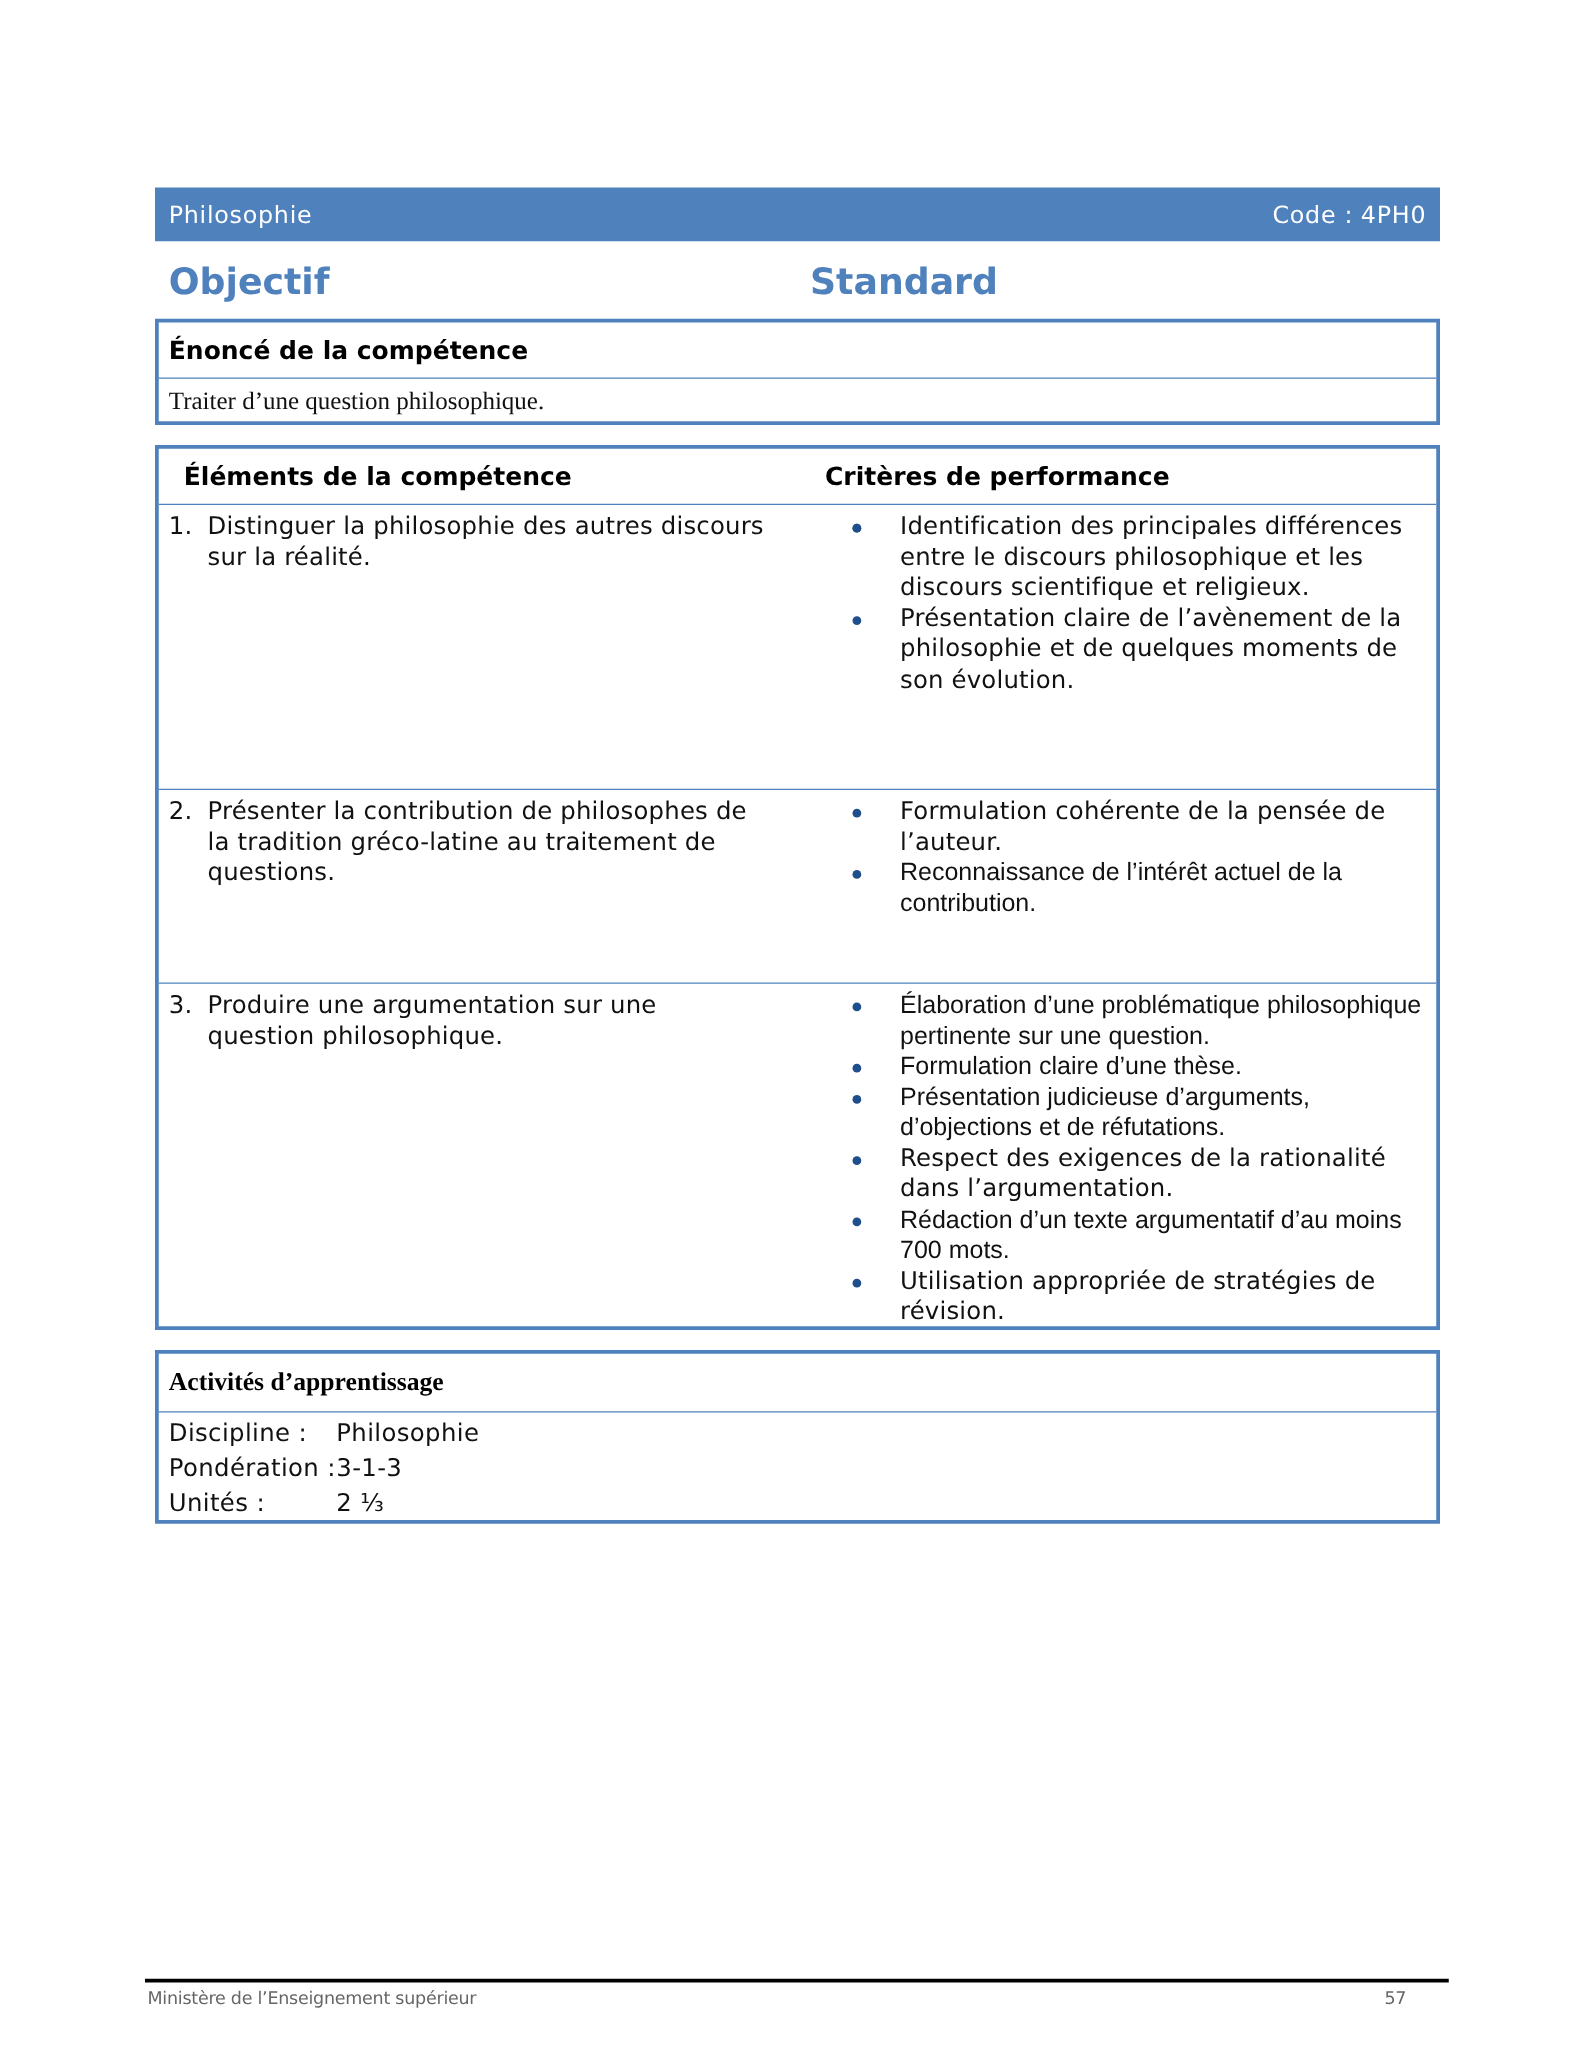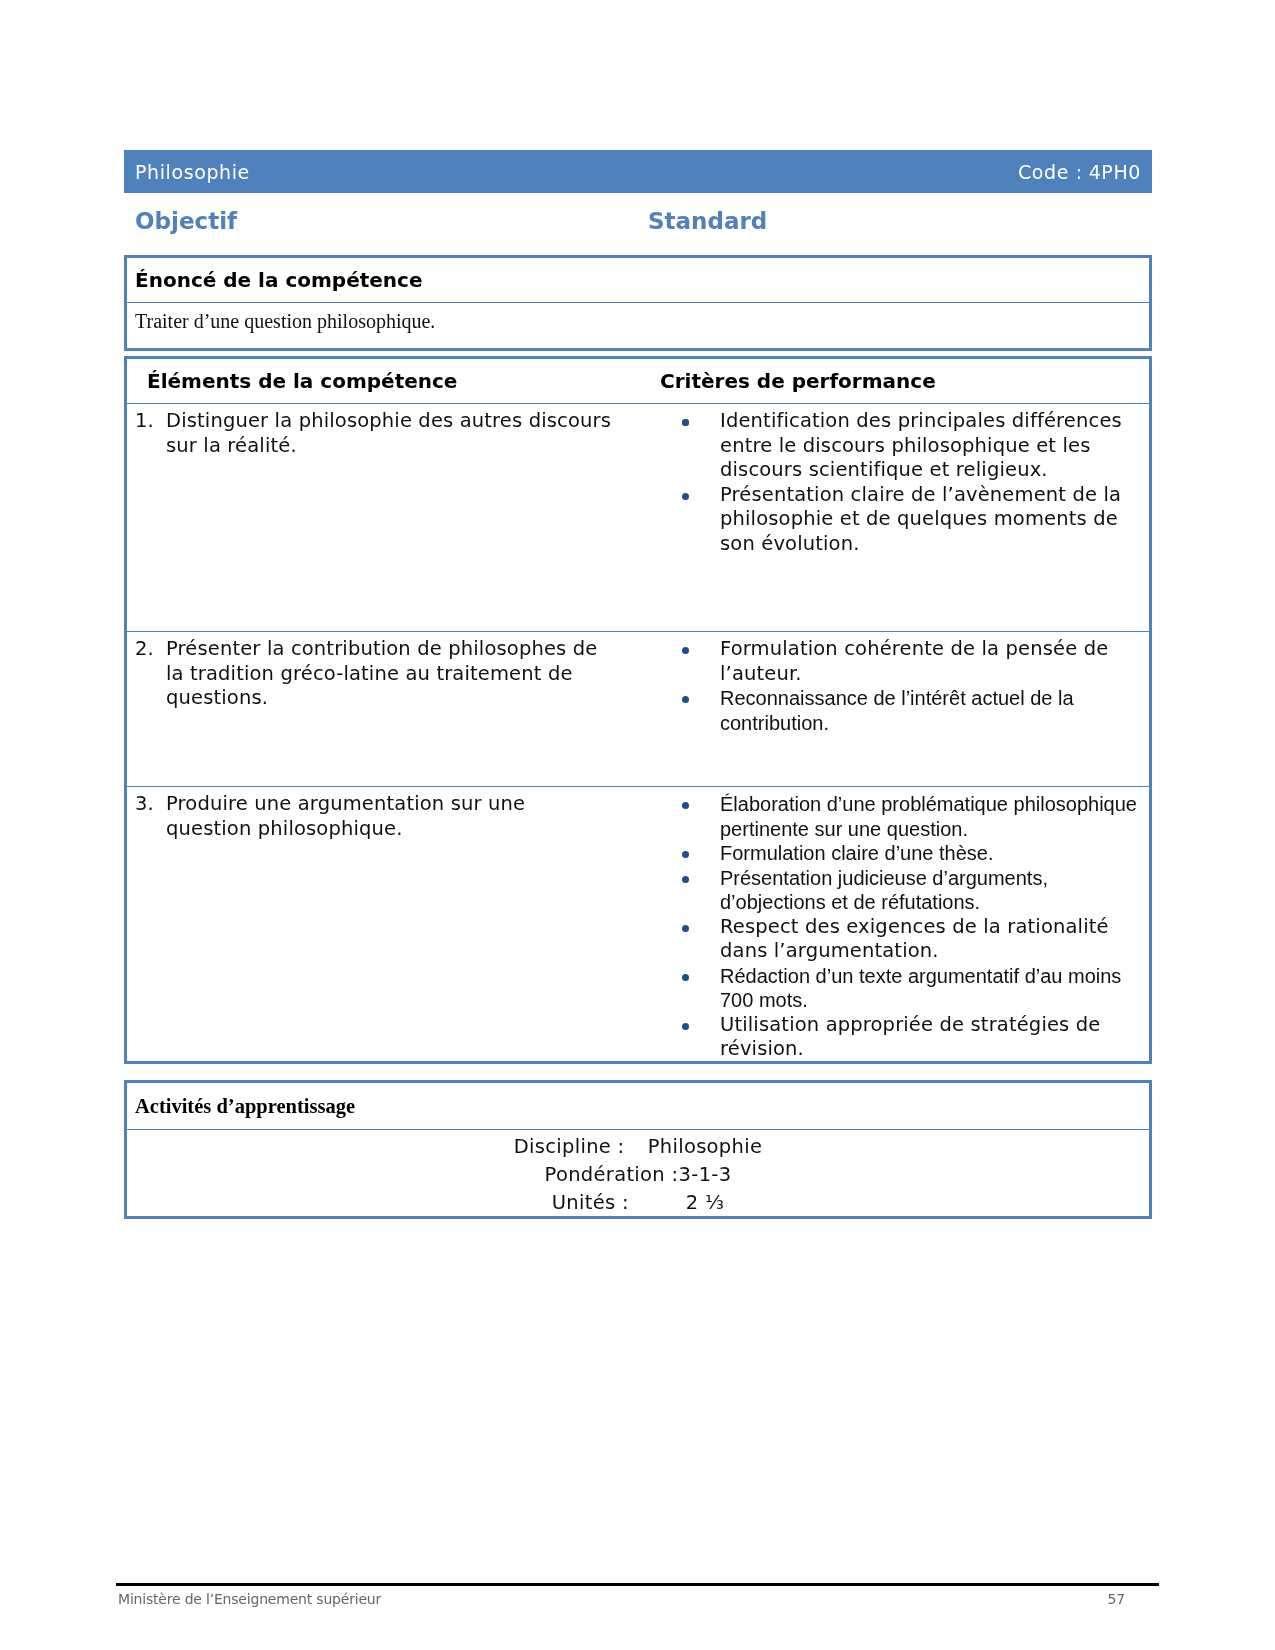--- a/index.html
+++ b/index.html
@@ -40,21 +40,21 @@
   }
   .title-bar .code { display: flex; gap: 6px; }
   .subheads {
     position: absolute;
     top: 208px;
     left: 11px;
     width: 1017px;
     height: 34px;
     color: #4f81bd;
     font-weight: bold;
-    font-size: 23px;
+    font-size: 29px;
     font-family: "DejaVu Sans", sans-serif;
   }
   .subheads .objectif { position: absolute; left: 0; top: 0; }
   .subheads .standard { position: absolute; left: 513px; top: 0; }
 
   .box {
     position: absolute;
     left: 0;
     width: 1028px;
     box-sizing: border-box;
@@ -70,21 +70,21 @@
     font-weight: bold;
     font-size: 20px;
     color: #000;
   }
   .box .body {
     padding: 0 8px;
     font-size: 20px;
   }
 
   
-  .enonce { top: 255px; height: 96px; }
+  .enonce { top: 255px; height: 85px; }
   .enonce .hdr { height: 45px; font-family: "DejaVu Sans", sans-serif; }
   .enonce .body {
     height: 37px;
     display: flex;
     align-items: center;
     font-family: Liberation Serif, serif;
     font-size: 20px;
   }
 
   
@@ -156,21 +156,21 @@
     font-family: Liberation Serif, serif;
     font-size: 20.5px;
   }
   .activites .body {
     padding-top: 3px;
     font-family: "DejaVu Sans", sans-serif;
     font-size: 19.5px;
     line-height: 28px;
     letter-spacing: 0.3px;
   }
-  .kv { display: flex; justify-content: center; }
+  .kv { display: flex; }
   .kv .k { width: 134px; }
 
   
   .footer-rule {
     position: absolute;
     left: 116px;
     top: 1583px;
     width: 1043px;
     height: 3px;
     background: #000;

